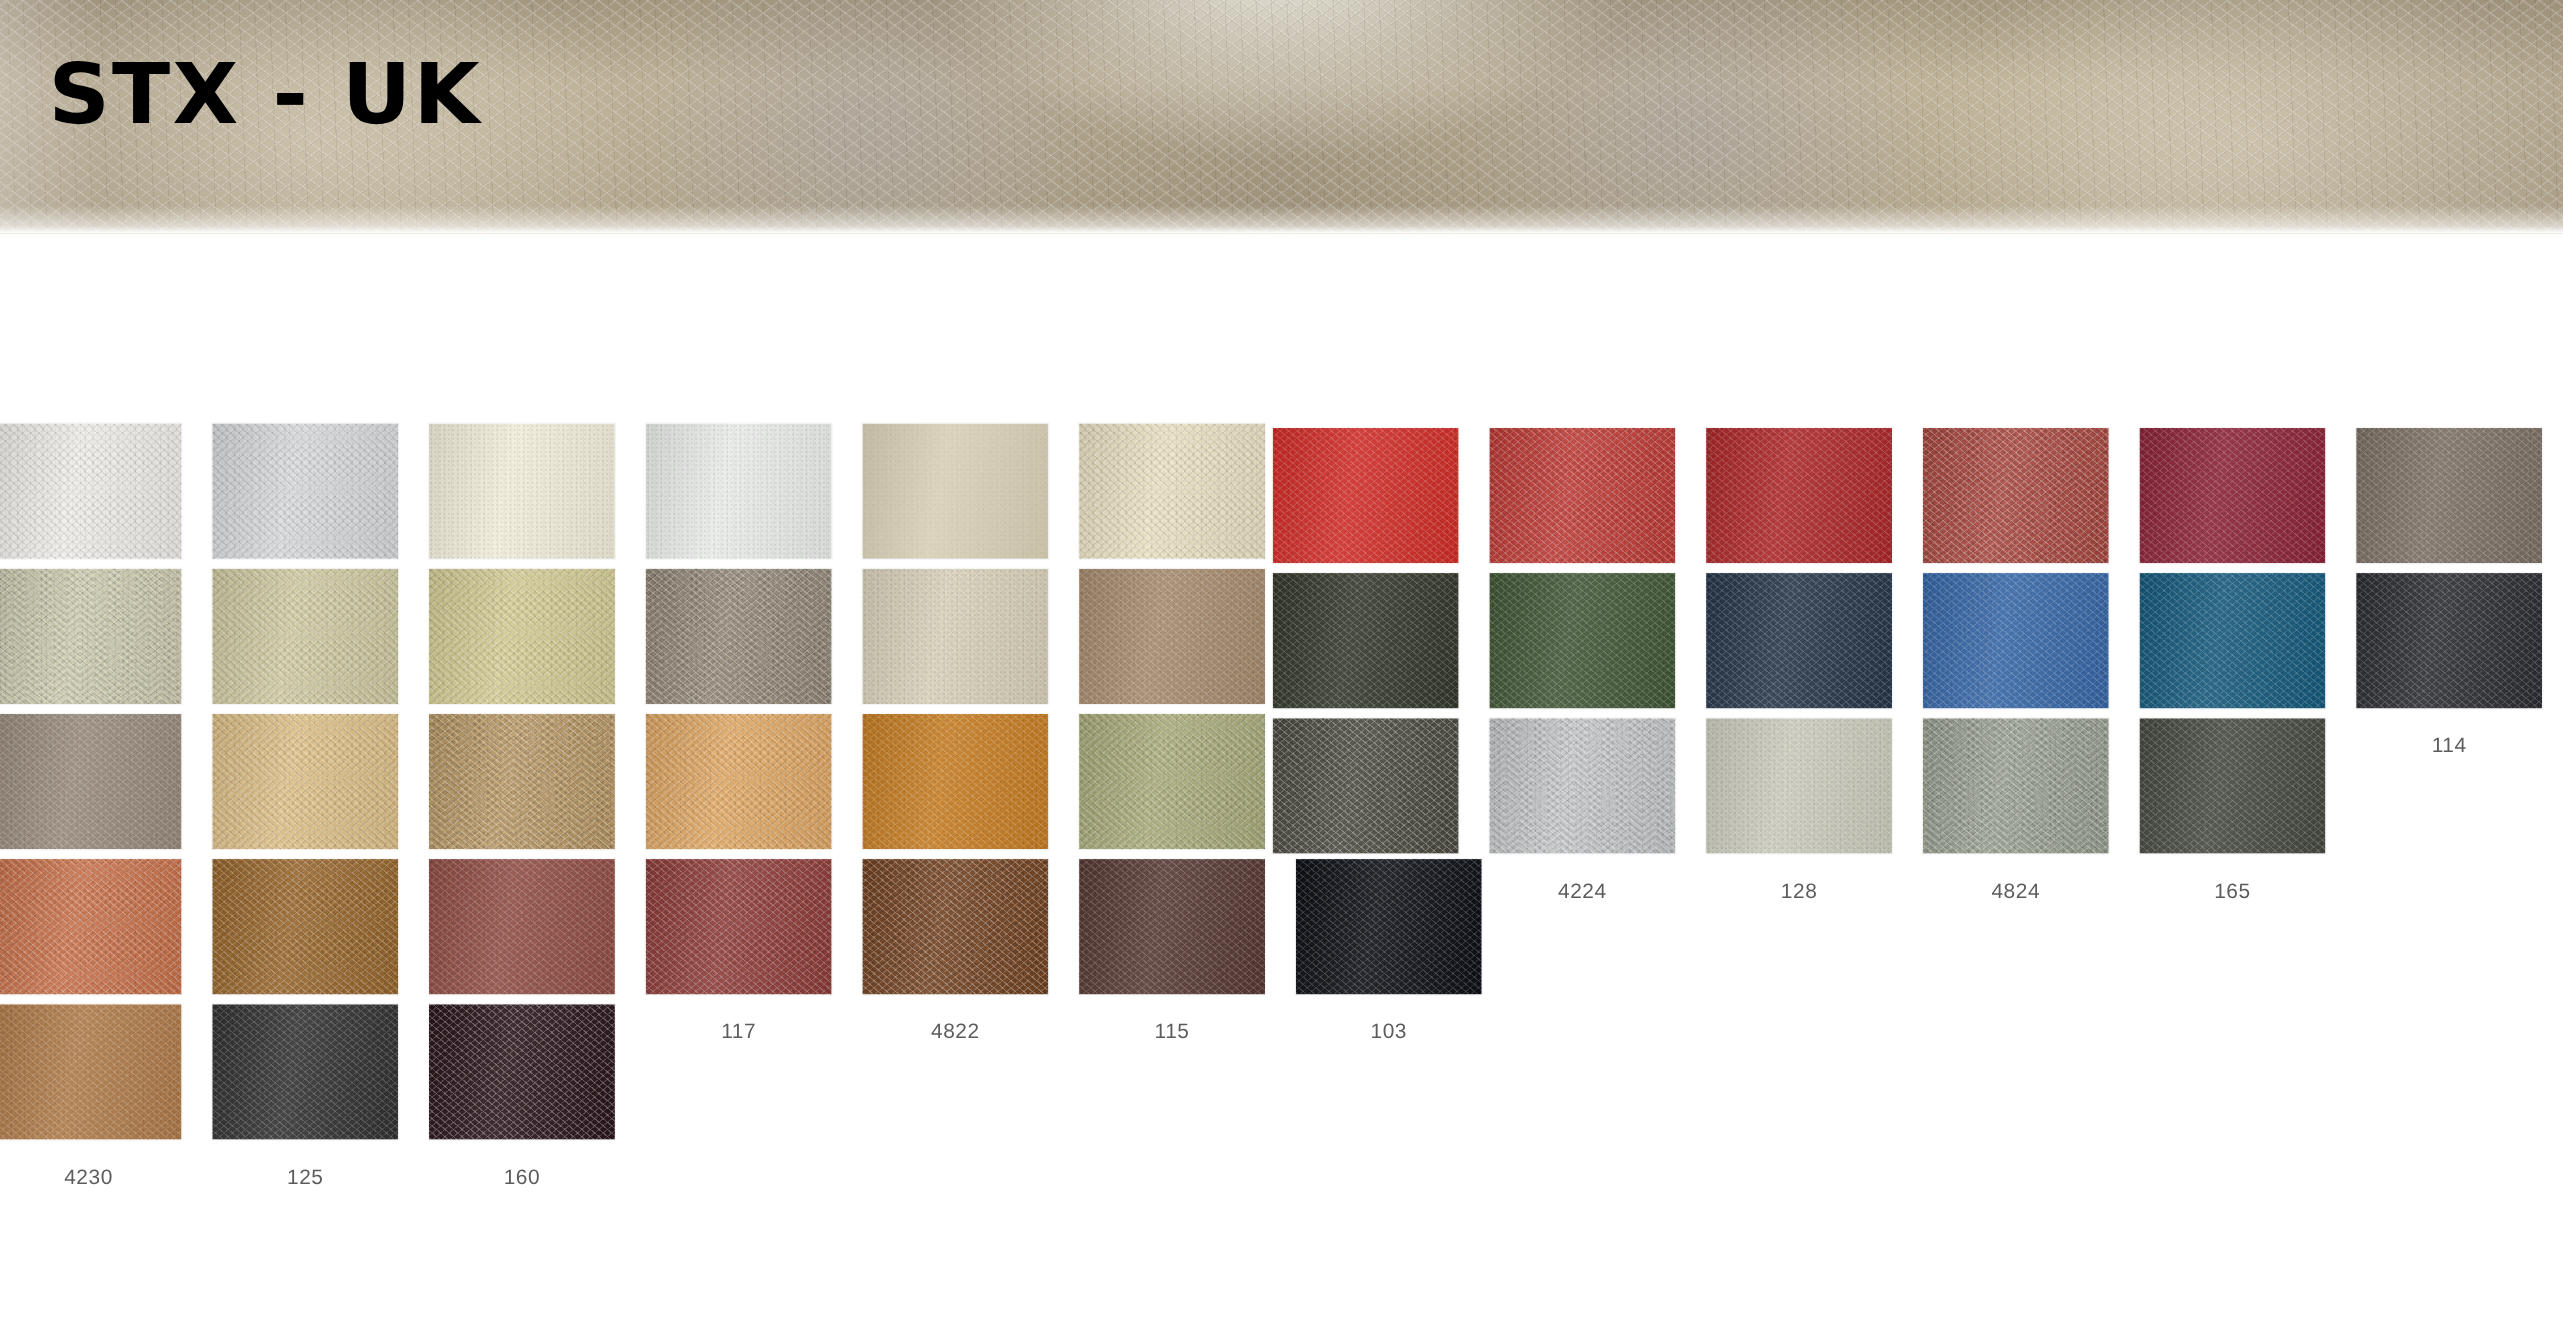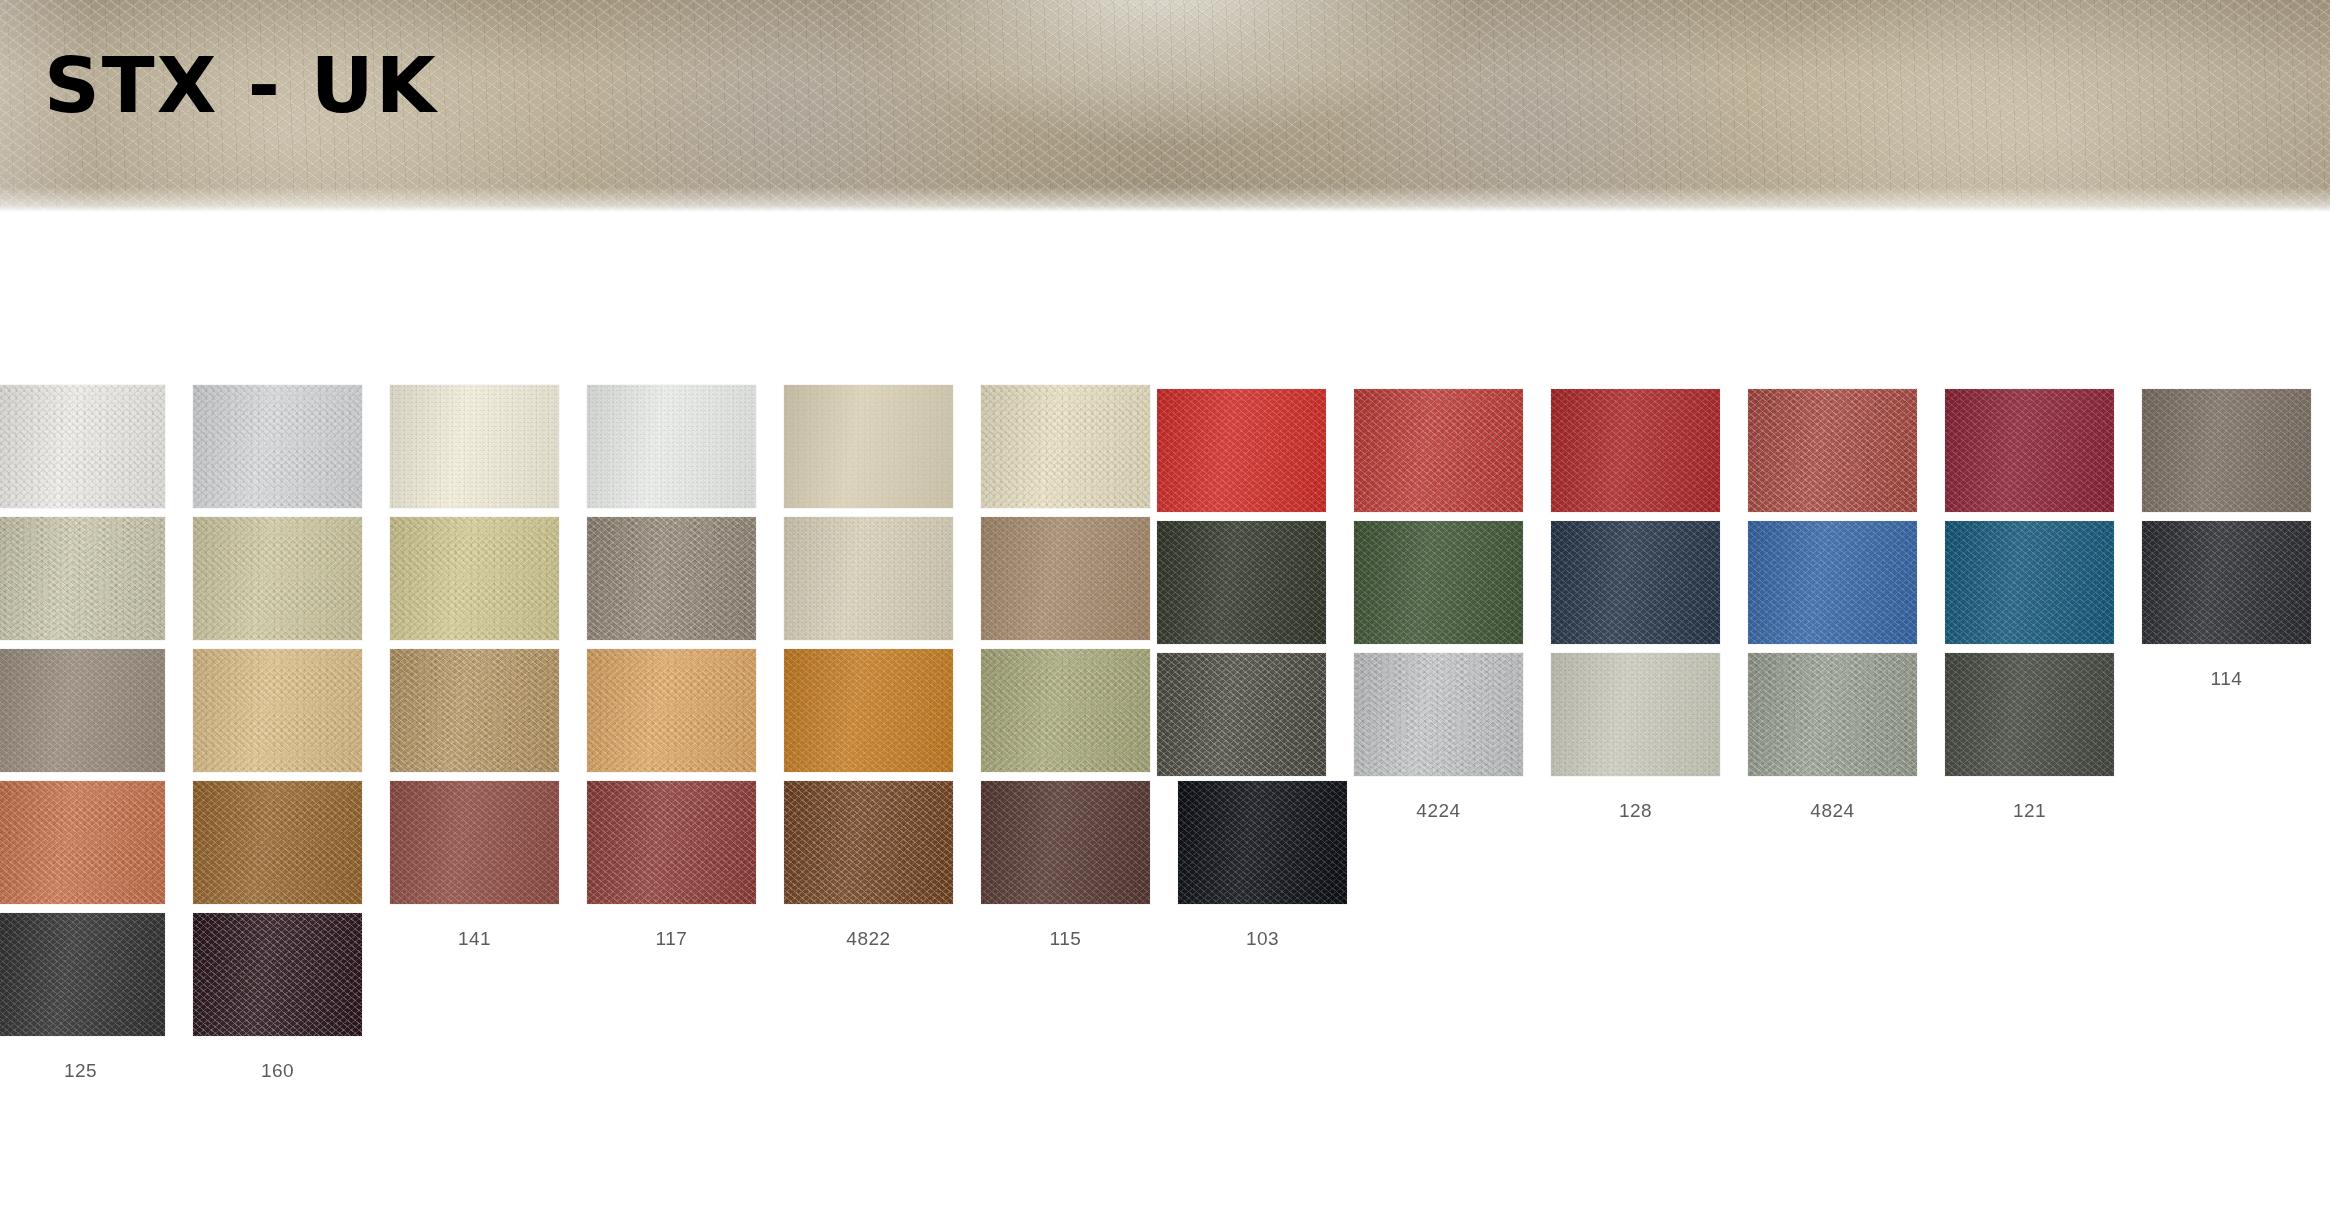--- a/index.html
+++ b/index.html
@@ -500,21 +500,21 @@
             </div>
             <div class="label" style="color: rgb(92, 92, 92);">4824</div>
           </div>
           <div class="cell">
             <div class="swatch">
               <div class="base" style="background: rgb(69, 72, 64);"></div>
               <div class="grain" style="opacity: 0.42; background-size: 4px 4px, 4px 4px, 6px 6px;"></div>
               <div class="hilite" style="opacity: 0.34;"></div>
               <div class="shade"></div>
             </div>
-            <div class="label" style="color: rgb(92, 92, 92);">121</div>
+            <div class="label" style="color: rgb(92, 92, 92);">165</div>
           </div>
         </div>
       </div>
     <div class="row" id="row-3">
         <div class="group group-left">
           <div class="cell">
             <div class="swatch">
               <div class="base" style="background: rgb(201, 113, 74);"></div>
               <div class="grain" style="opacity: 0.5; background-size: 7.6px 7.6px, 7.6px 7.6px, 11.4px 11.4px;"></div>
               <div class="hilite" style="opacity: 0.46;"></div>
@@ -575,20 +575,29 @@
               <div class="shade"></div>
             </div>
             <div class="label" style="color: rgb(92, 92, 92);">103</div>
           </div>
         </div>
       </div>
     <div class="row" id="row-4">
         <div class="group group-left">
           <div class="cell">
             <div class="swatch">
+              <div class="base" style="background: rgb(173, 121, 72);"></div>
+              <div class="grain" style="opacity: 0.42; background-size: 4px 4px, 4px 4px, 6px 6px;"></div>
+              <div class="hilite" style="opacity: 0.34;"></div>
+              <div class="shade"></div>
+            </div>
+            <div class="label" style="color: rgb(92, 92, 92);">4230</div>
+          </div>
+          <div class="cell">
+            <div class="swatch">
               <div class="base" style="background: rgb(49, 49, 49);"></div>
               <div class="grain" style="opacity: 0.42; background-size: 4px 4px, 4px 4px, 6px 6px;"></div>
               <div class="hilite" style="opacity: 0.34;"></div>
               <div class="shade"></div>
             </div>
             <div class="label" style="color: rgb(92, 92, 92);">125</div>
           </div>
           <div class="cell">
             <div class="swatch">
               <div class="base" style="background: rgb(43, 22, 28);"></div>

